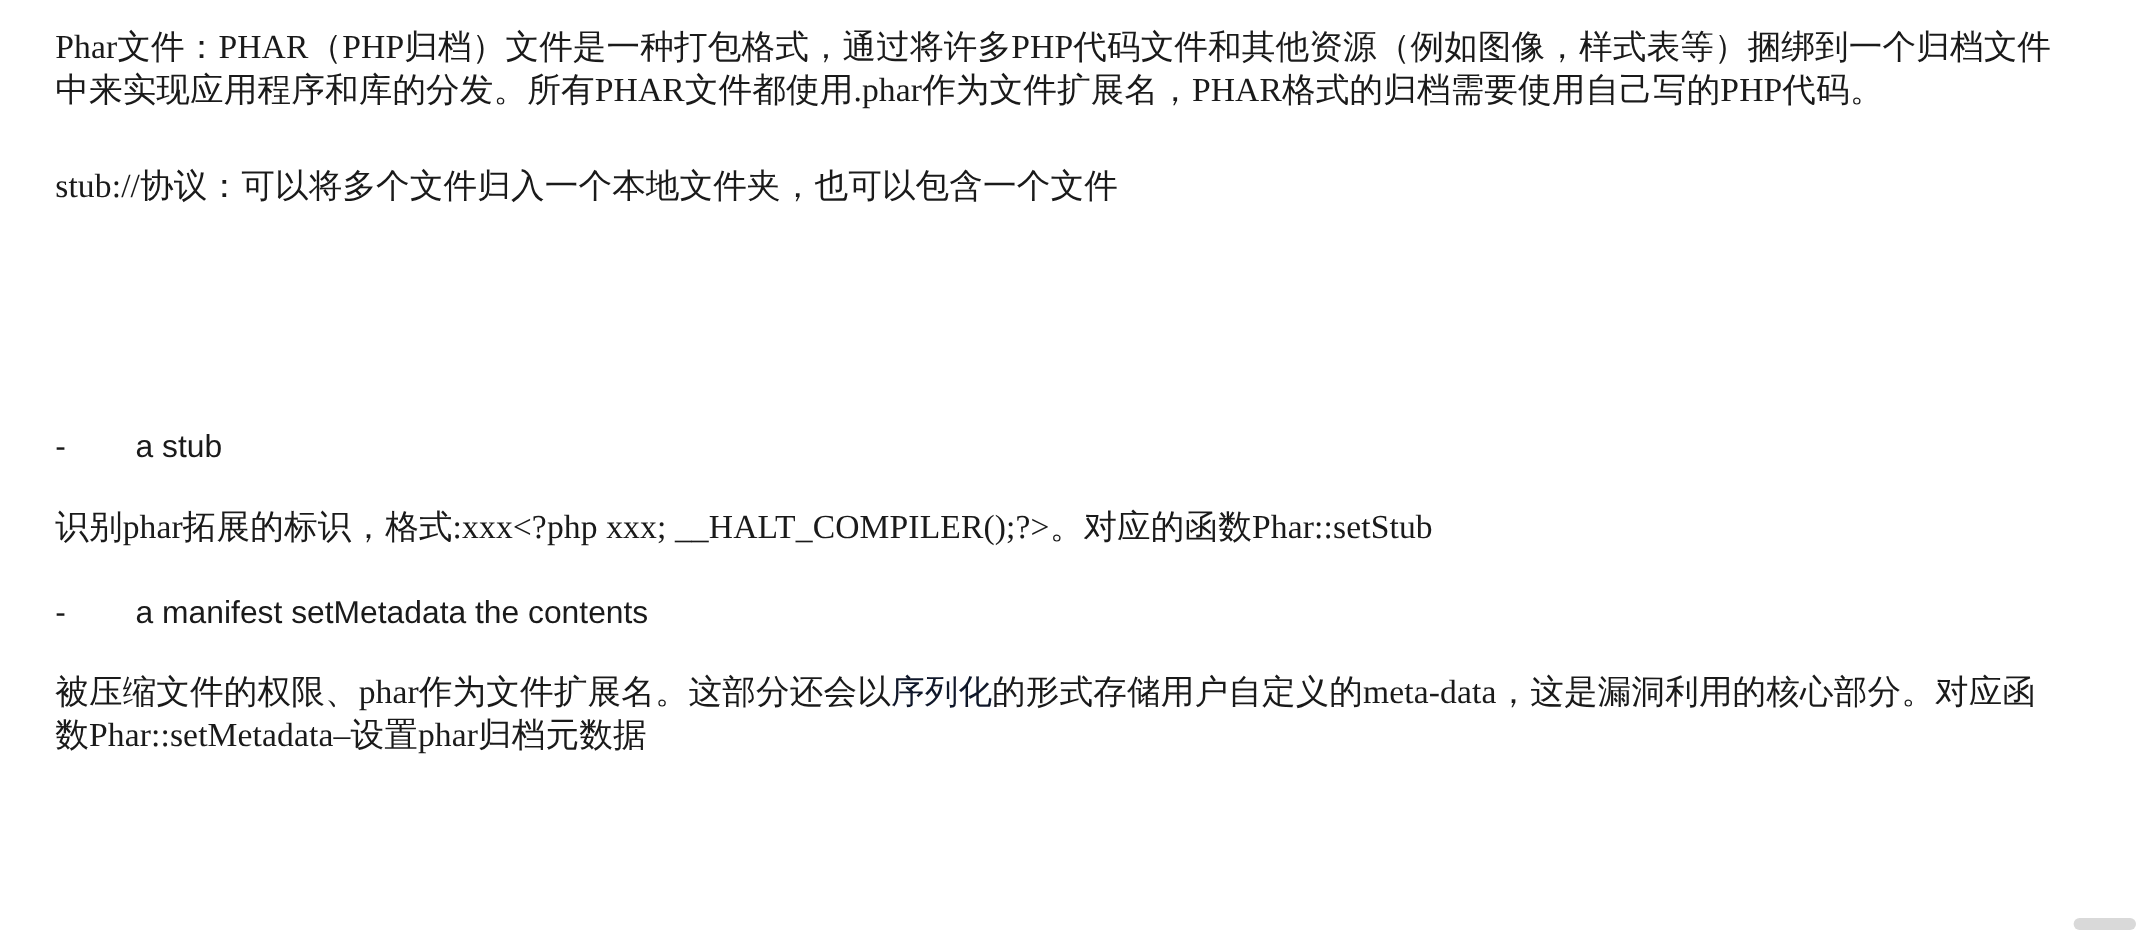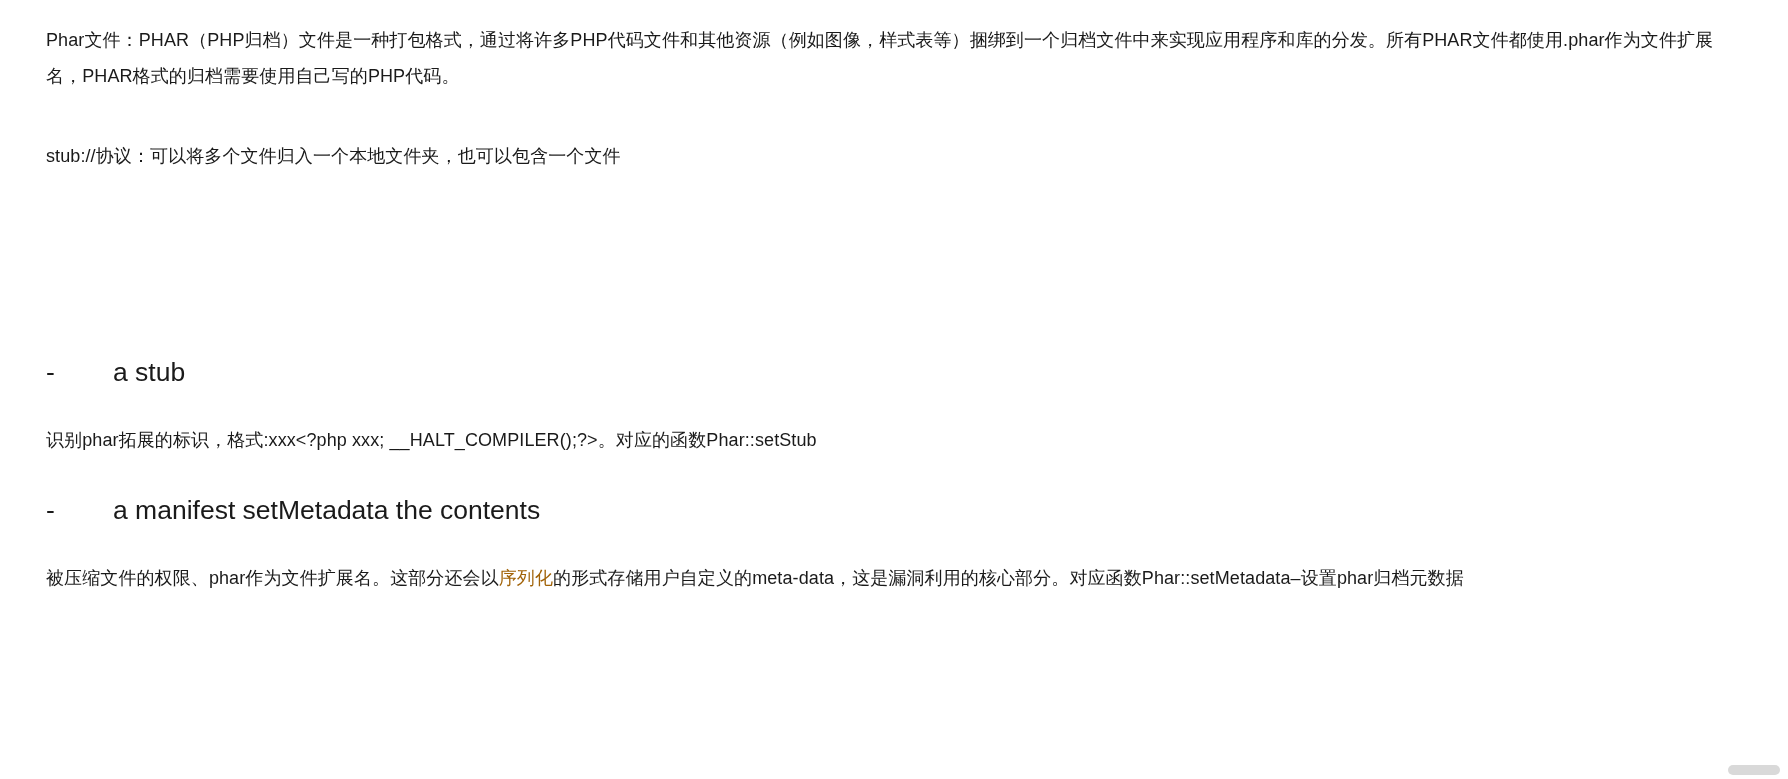--- a/index.html
+++ b/index.html
@@ -23,26 +23,26 @@
     background: #ffffff;
     box-sizing: border-box;
   }
   .content {
     position: absolute;
     left: 46px;
     top: 22px;
     width: 1690px;
   }
   .para {
-    font-size: 18px;
+    font-size: 28px;
     line-height: 36px;
     color: #1a1a1a;
     letter-spacing: 0.1px;
     margin: 0;
-    font-family: Liberation Sans, sans-serif;
+    font-family: Liberation Serif, serif;
   }
   .p-intro {
     margin-bottom: 44px;
     width: 1690px;
   }
   .p-proto {
     margin-bottom: 50px;
   }
   .p-struct {
     margin-bottom: 50px;
@@ -68,21 +68,21 @@
     margin-left: 43px;
   }
   .p-desc {
     margin: 4px 0 34px 0;
   }
   .p-desc-last {
     margin: 0;
     width: 1660px;
   }
   .hl-red {
-    color: #a16207;
+    color: #0f172a;
   }
   .scroll-corner {
     position: absolute;
     right: 8px;
     bottom: 4px;
     width: 52px;
     height: 10px;
     background: #d9d9d9;
     border-radius: 5px;
   }

